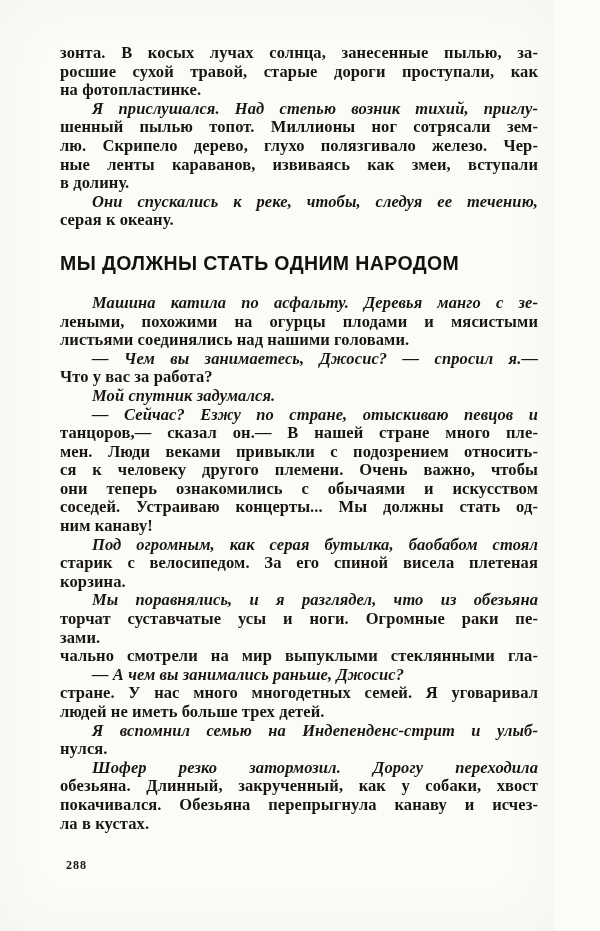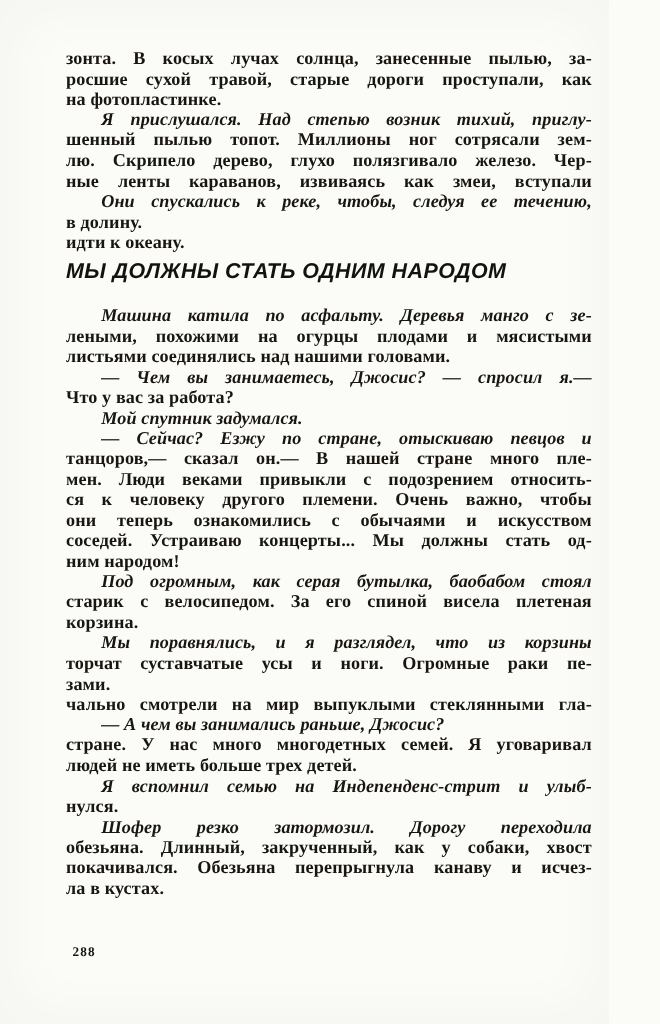--- a/index.html
+++ b/index.html
@@ -40,23 +40,22 @@
   .ln.ind {
     text-indent: 32px;
     font-style: italic;
   }
   .heading {
     font-family: "Liberation Sans", sans-serif;
     font-weight: 700;
     font-size: 19.5px;
     line-height: 22px;
     letter-spacing: 0.4px;
-    margin: 6px 0 20px 0;
+    margin: 22px 0 20px 0;
     color: #14120c;
-    font-style: italic;
   }
   .page-number {
     position: absolute;
     left: 66px;
     top: 858px;
     font-size: 12px;
     font-weight: 700;
     letter-spacing: 1px;
   }
 </style>
@@ -65,41 +64,41 @@
 
 <div class="page">
   <div class="text-block">
       <div class="ln">зонта. В косых лучах солнца, занесенные пылью, за-</div>
       <div class="ln">росшие сухой травой, старые дороги проступали, как</div>
       <div class="ln last">на фотопластинке.</div>
       <div class="ln ind">Я прислушался. Над степью возник тихий, приглу-</div>
       <div class="ln">шенный пылью топот. Миллионы ног сотрясали зем-</div>
       <div class="ln">лю. Скрипело дерево, глухо полязгивало железо. Чер-</div>
       <div class="ln">ные ленты караванов, извиваясь как змеи, вступали</div>
+      <div class="ln last">в долину.</div>
       <div class="ln ind">Они спускались к реке, чтобы, следуя ее течению,</div>
-      <div class="ln last">в долину.</div>
-      <div class="ln last">идти к океану.</div>
+      <div class="ln last">серая к океану.</div>
       <div class="heading">МЫ ДОЛЖНЫ СТАТЬ ОДНИМ НАРОДОМ</div>
       <div class="ln ind">Машина катила по асфальту. Деревья манго с зе-</div>
       <div class="ln">леными, похожими на огурцы плодами и мясистыми</div>
       <div class="ln last">листьями соединялись над нашими головами.</div>
       <div class="ln ind">— Чем вы занимаетесь, Джосис? — спросил я.—</div>
       <div class="ln last">Что у вас за работа?</div>
       <div class="ln last ind">Мой спутник задумался.</div>
       <div class="ln ind">— Сейчас? Езжу по стране, отыскиваю певцов и</div>
       <div class="ln">танцоров,— сказал он.— В нашей стране много пле-</div>
       <div class="ln">мен. Люди веками привыкли с подозрением относить-</div>
       <div class="ln">ся к человеку другого племени. Очень важно, чтобы</div>
       <div class="ln">они теперь ознакомились с обычаями и искусством</div>
       <div class="ln">соседей. Устраиваю концерты... Мы должны стать од-</div>
-      <div class="ln last">ним народом!</div>
+      <div class="ln last">ним канаву!</div>
       <div class="ln ind">Под огромным, как серая бутылка, баобабом стоял</div>
       <div class="ln">старик с велосипедом. За его спиной висела плетеная</div>
       <div class="ln last">корзина.</div>
-      <div class="ln ind">Мы поравнялись, и я разглядел, что из корзины</div>
+      <div class="ln ind">Мы поравнялись, и я разглядел, что из обезьяна</div>
       <div class="ln">торчат суставчатые усы и ноги. Огромные раки пе-</div>
       <div class="ln last">зами.</div>
       <div class="ln">чально смотрели на мир выпуклыми стеклянными гла-</div>
       <div class="ln last ind">— А чем вы занимались раньше, Джосис?</div>
       <div class="ln">стране. У нас много многодетных семей. Я уговаривал</div>
       <div class="ln last">людей не иметь больше трех детей.</div>
       <div class="ln ind">Я вспомнил семью на Индепенденс-стрит и улыб-</div>
       <div class="ln last">нулся.</div>
       <div class="ln ind">Шофер резко затормозил. Дорогу переходила</div>
       <div class="ln">обезьяна. Длинный, закрученный, как у собаки, хвост</div>

